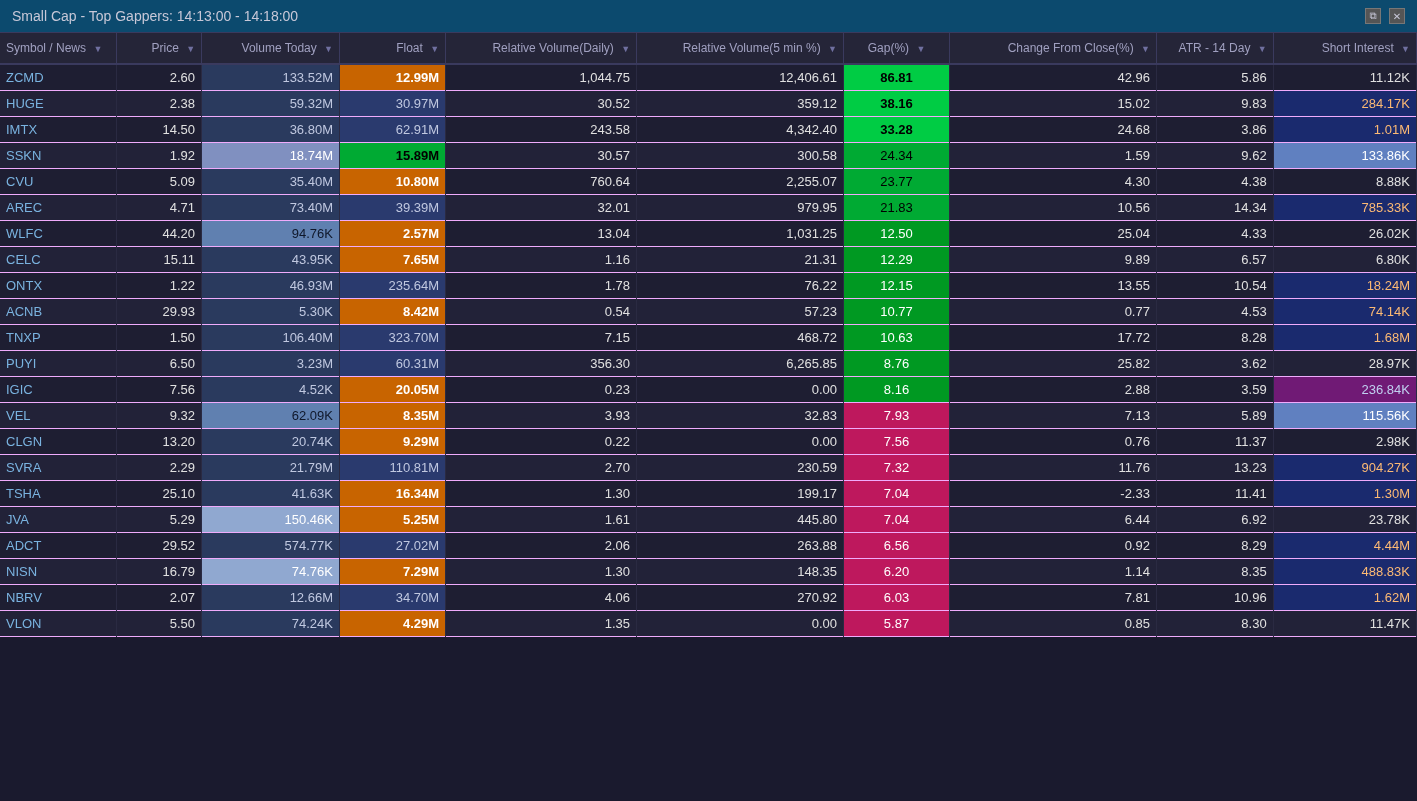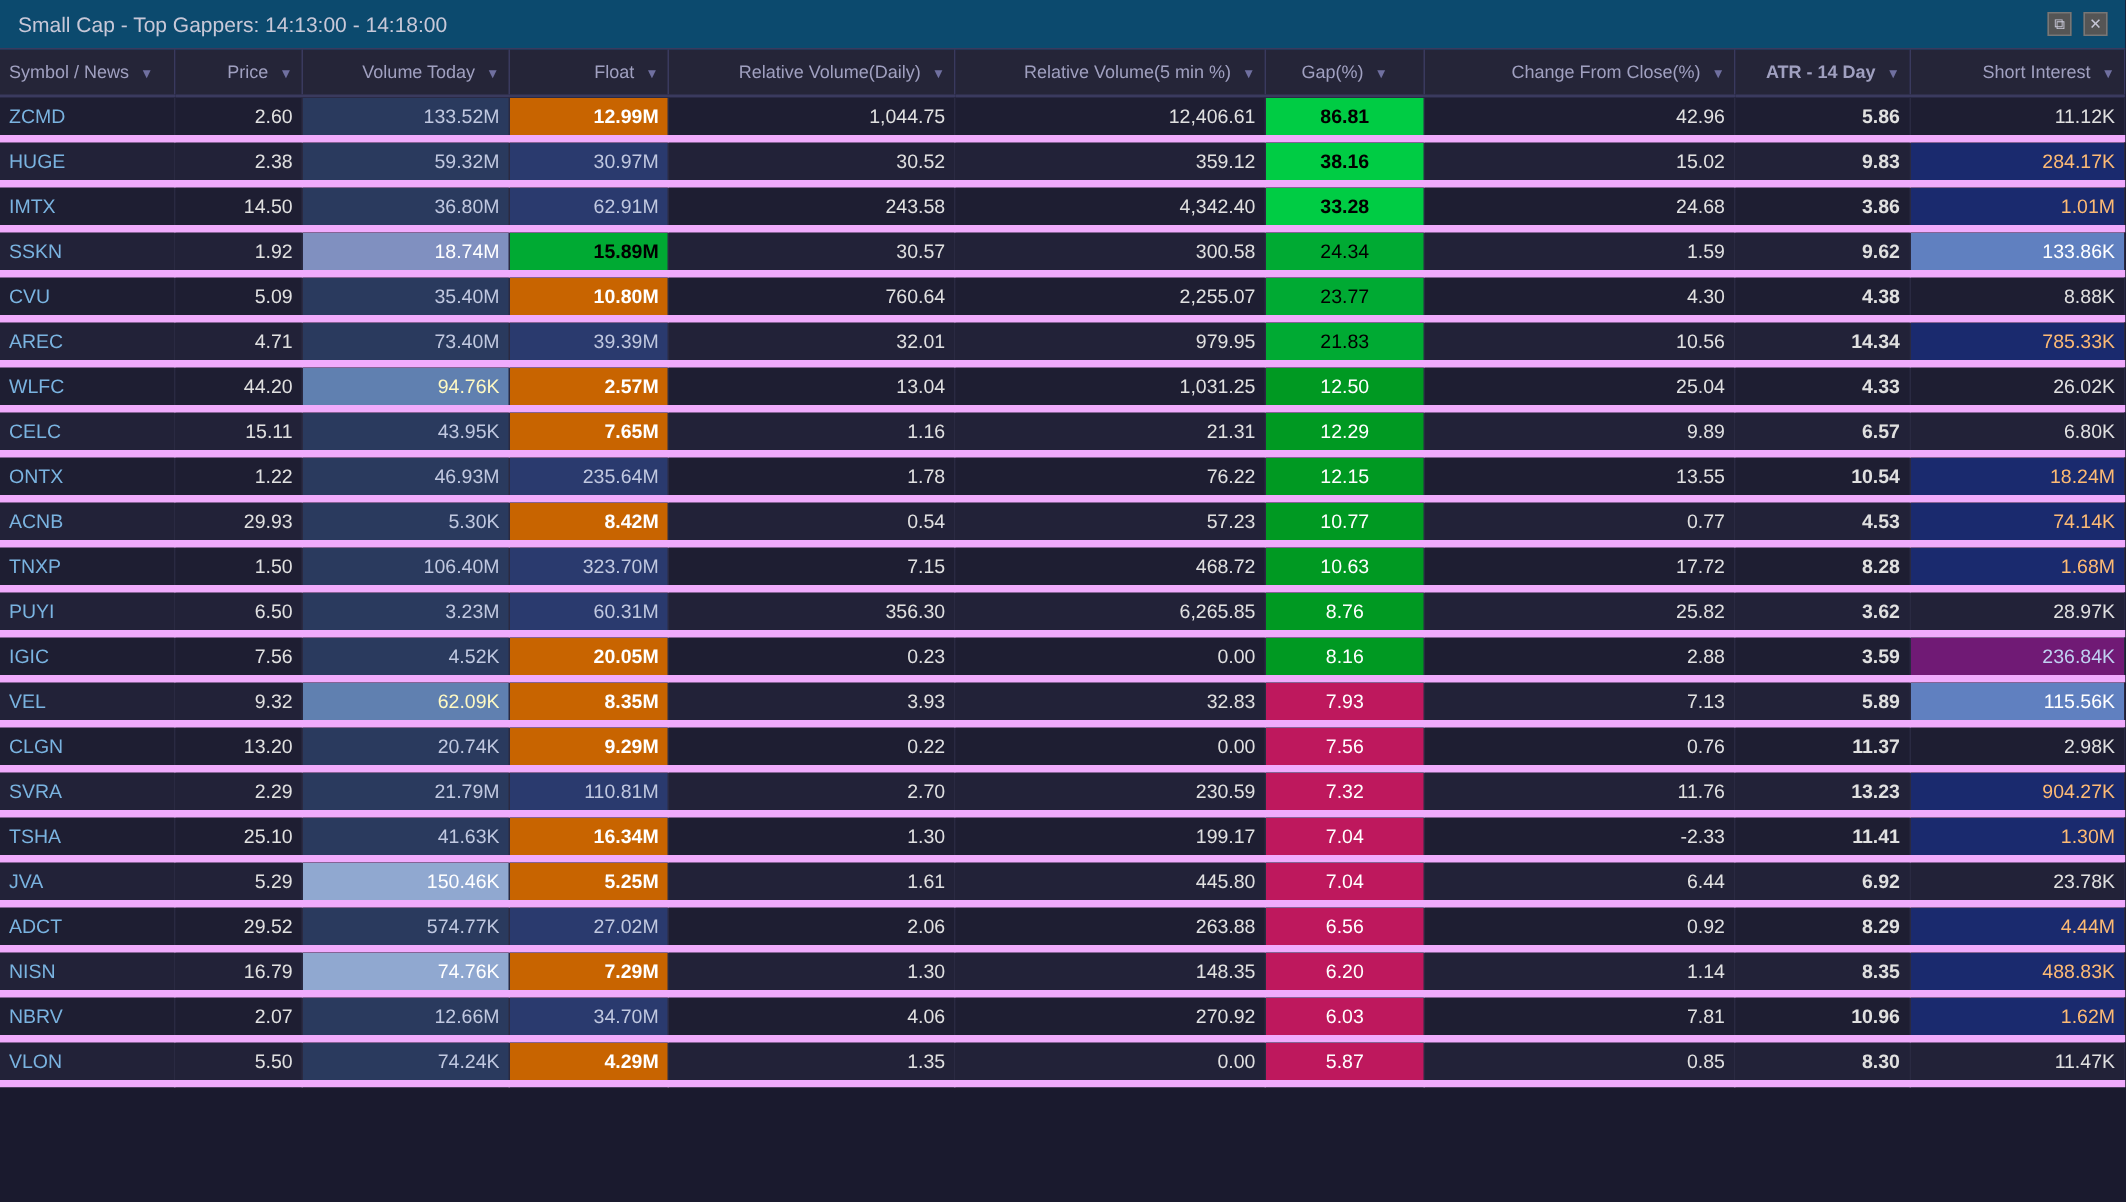--- a/index.html
+++ b/index.html
@@ -62,21 +62,21 @@
     th:first-child {
       text-align: left;
     }
     th .sort-arrow {
       display: inline-block;
       margin-left: 4px;
       font-size: 9px;
       color: #7070a0;
     }
     tbody tr {
-      border-bottom: 5px solid #f0abfc;
+      border-bottom: 1px solid #f0abfc;
     }
     tbody tr:nth-child(odd) {
       background: #1e1e32;
     }
     tbody tr:nth-child(even) {
       background: #222238;
     }
     td {
       padding: 5px 6px;
       text-align: right;
@@ -92,32 +92,32 @@
     }
     
     .col-symbol { width: 110px; }
     .col-price { width: 80px; }
     .col-volume { width: 130px; }
     .col-float { width: 100px; }
     .col-relvol-daily { width: 180px; }
     .col-relvol-5min { width: 195px; }
     .col-gap { width: 100px; text-align: center; }
     .col-change { width: 195px; }
-    .col-atr { width: 110px; font-weight: bold; }
+    .col-atr { width: 110px; }
     .col-short { width: 135px; }
 
     
     .gap-bright-green { background: #00cc44; color: #000; font-weight: bold; }
     .gap-green { background: #00aa33; color: #000; }
     .gap-med-green { background: #009922; color: #fff; }
     .gap-light-green { background: #be185d; color: #fff; }
 
     
     .vol-dark { background: #2a3a5e; color: #c0c8e0; }
-    .vol-light { background: #6080b0; color: #fef9c3; padding-left: 13px; }
+    .vol-light { background: #6080b0; color: #0f172a; padding-left: 13px; }
     .vol-lighter { background: #8090c0; color: #ffffff; padding-left: 36px; }
     .vol-lightest { background: #90a8d0; color: #ffffff; }
 
     
     .float-dark { background: #2a3a6e; color: #c0c8e0; }
     .float-orange { background: #c86400; color: #fff; font-weight: bold; }
     .float-green { background: #00aa33; color: #000; font-weight: bold; }
 
     
     .si-dark-blue { background: #1a2a6e; color: #fdba74; }

